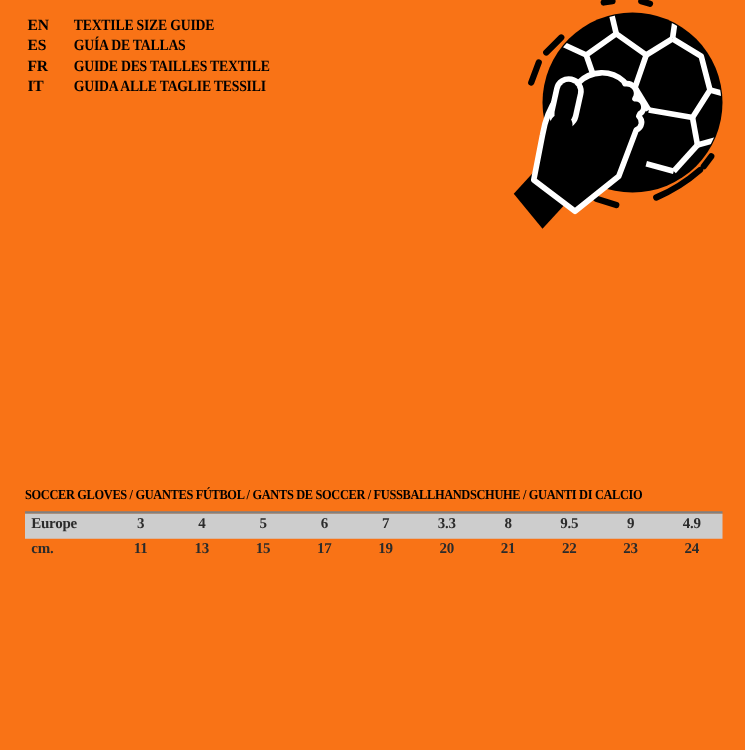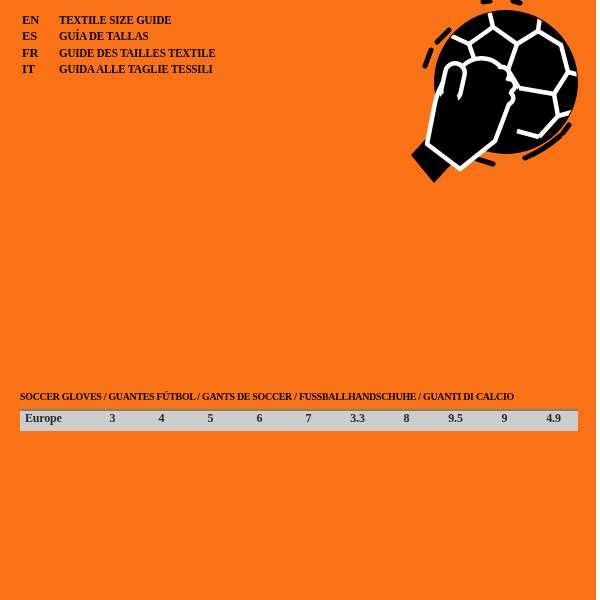--- a/index.html
+++ b/index.html
@@ -107,16 +107,29 @@
         <span class="tcell">4</span>
         <span class="tcell">5</span>
         <span class="tcell">6</span>
         <span class="tcell">7</span>
         <span class="tcell">3.3</span>
         <span class="tcell">8</span>
         <span class="tcell">9.5</span>
         <span class="tcell">9</span>
         <span class="tcell">4.9</span>
       </div>
+      <div class="trow">
+        <span class="tlabel">cm.</span>
+        <span class="tcell">11</span>
+        <span class="tcell">13</span>
+        <span class="tcell">15</span>
+        <span class="tcell">17</span>
+        <span class="tcell">19</span>
+        <span class="tcell">20</span>
+        <span class="tcell">21</span>
+        <span class="tcell">22</span>
+        <span class="tcell">23</span>
+        <span class="tcell">24</span>
+      </div>
     </div>
   </div>
 
 </div>
 
 </body></html>

